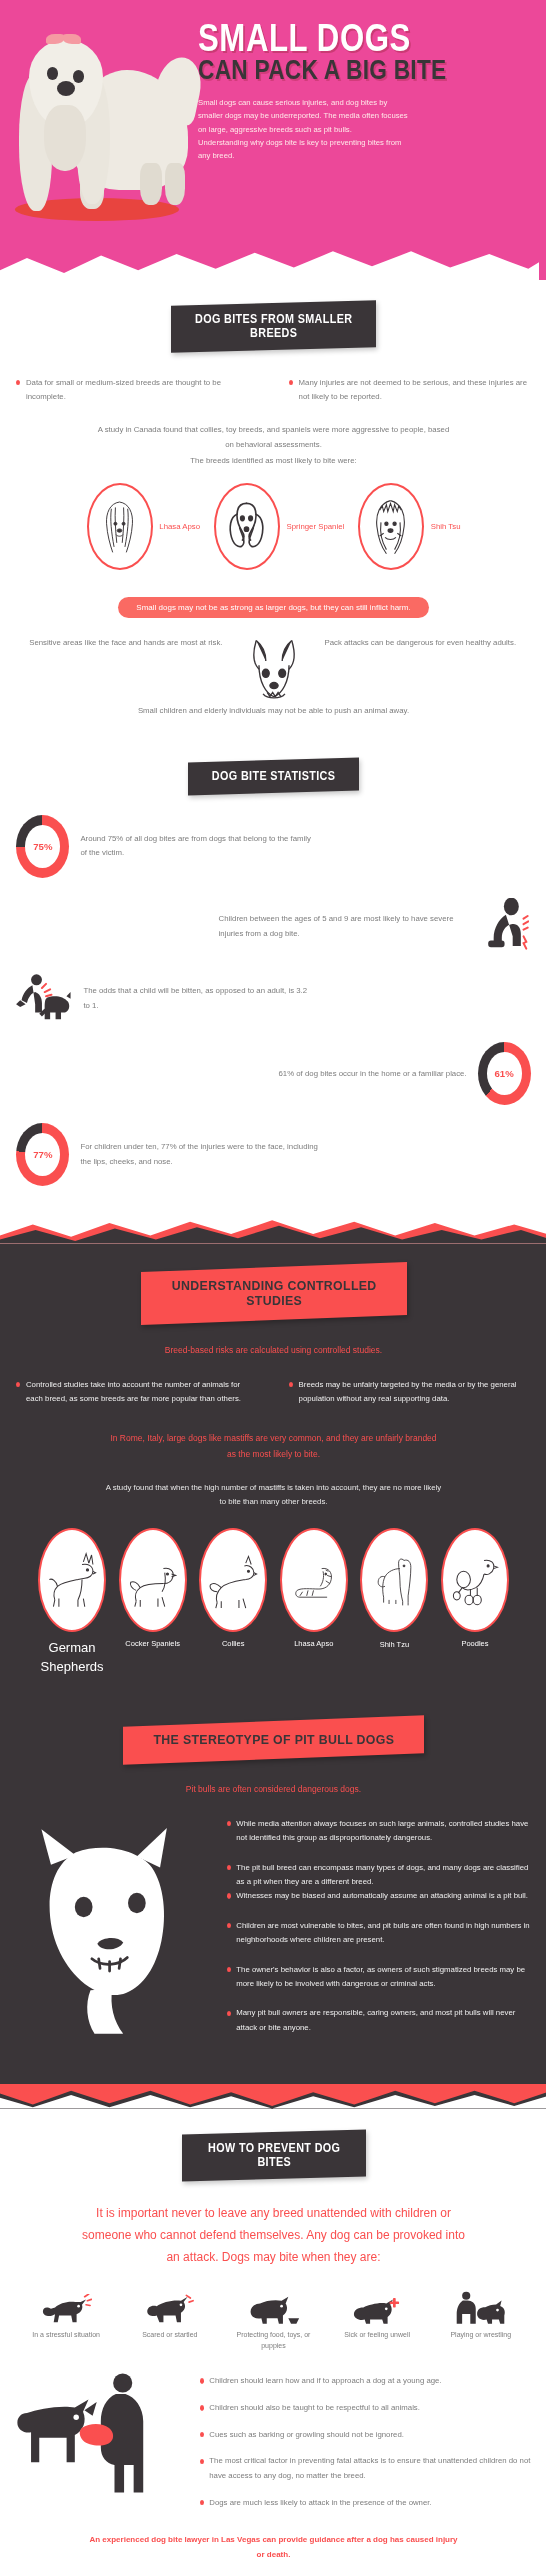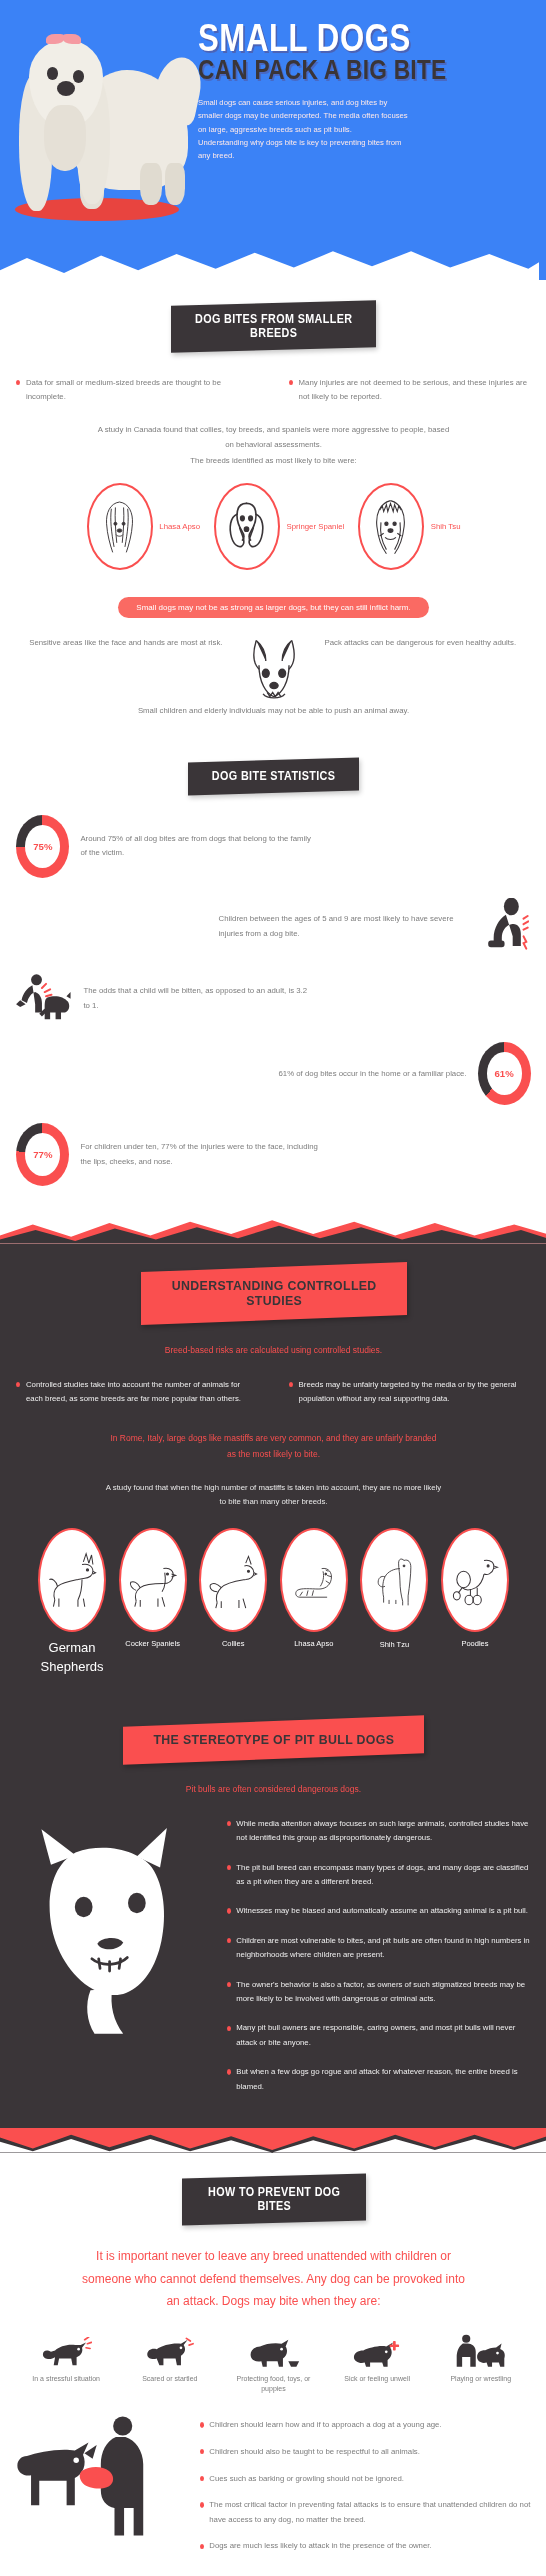--- a/index.html
+++ b/index.html
@@ -8,21 +8,21 @@
     background: #ffffff;
     font-family: "Liberation Sans", sans-serif;
     color: #6b6b6b;
     -webkit-font-smoothing: antialiased;
   }
   .page { width: 547px; position: relative; overflow: hidden; }
 
   
   .hero {
     position: relative;
-    background: #3b82f6;
+    background: #ec4899;
     height: 280px;
     overflow: hidden;
   }
   .hero-inner { display: flex; height: 100%; }
   .hero-art {
     width: 198px;
     position: relative;
     flex: 0 0 198px;
   }
   .hero-copy {
@@ -588,26 +588,25 @@
               </g>
               <g stroke="#3a3538" stroke-width="4" fill="none" stroke-linecap="round">
                 <path d="M120 208 C134 220 160 218 172 206"></path>
                 <path d="M130 208 L132 222 M146 212 L146 226 M162 208 L160 222"></path>
               </g>
             </svg>
           </div>
 
           <div style="flex:1;">
             <div class="bullet" style="margin-bottom:15px;">While media attention always focuses on such large animals, controlled studies have not identified this group as disproportionately dangerous.</div>
-            <div class="bullet" style="margin-bottom:15px;">The pit bull breed can encompass many types of dogs, and many dogs are classified as a pit when they are a different breed.</div>
+            <div class="bullet" style="margin-bottom:0;">The pit bull breed can encompass many types of dogs, and many dogs are classified as a pit when they are a different breed.</div>
             <div class="bullet" style="margin-bottom:15px;">Witnesses may be biased and automatically assume an attacking animal is a pit bull.</div>
             <div class="bullet" style="margin-bottom:15px;">Children are most vulnerable to bites, and pit bulls are often found in high numbers in neighborhoods where children are present.</div>
             <div class="bullet" style="margin-bottom:15px;">The owner's behavior is also a factor, as owners of such stigmatized breeds may be more likely to be involved with dangerous or criminal acts.</div>
             <div class="bullet" style="margin-bottom:15px;">Many pit bull owners are responsible, caring owners, and most pit bulls will never attack or bite anyone.</div>
-            <div class="bullet">But when a few dogs go rogue and attack for whatever reason, the entire breed is blamed.</div>
           </div>
         </div>
         <div style="height:34px;"></div>
       </div>
     </section>
 
     <svg class="zig-top" viewBox="0 0 800 36" preserveAspectRatio="none" style="display:block;background:#3a3538;">
       <polygon fill="#fa4f4f" points="0,0 0,14 48,30 104,10 160,28 220,10 278,30 338,12 398,32 458,12 518,30 578,10 636,28 694,10 752,28 800,12 800,0"></polygon>
       <polygon fill="#ffffff" points="0,36 0,20 48,34 104,16 160,34 220,16 278,34 338,18 398,36 458,18 518,34 578,16 636,32 694,16 752,32 800,18 800,36"></polygon>
     </svg>

